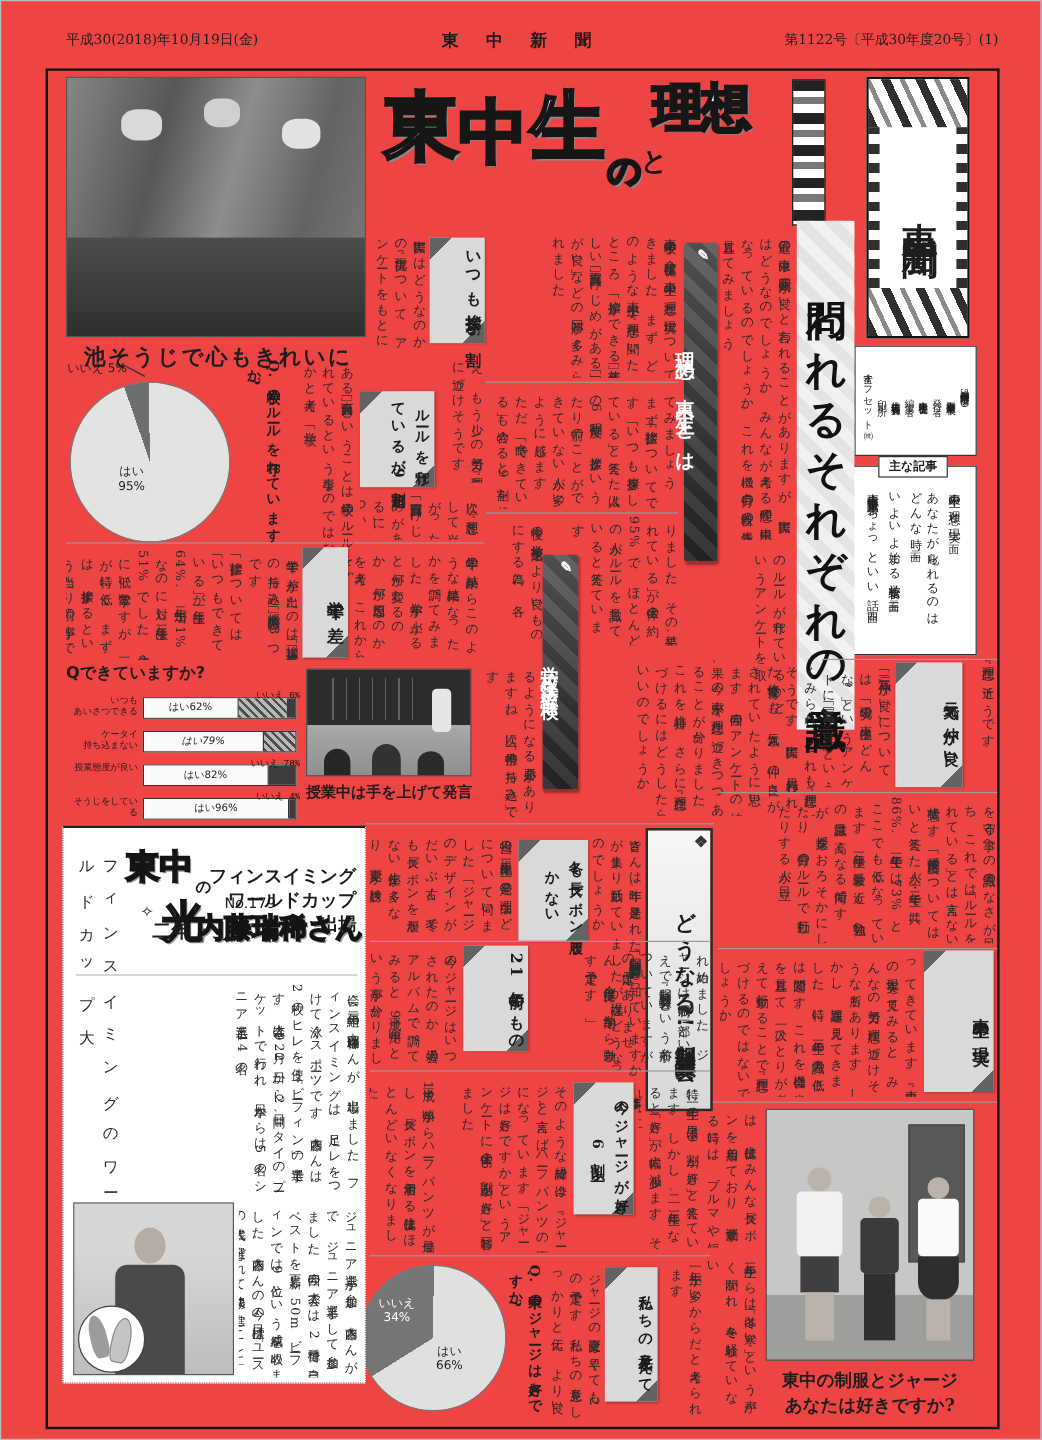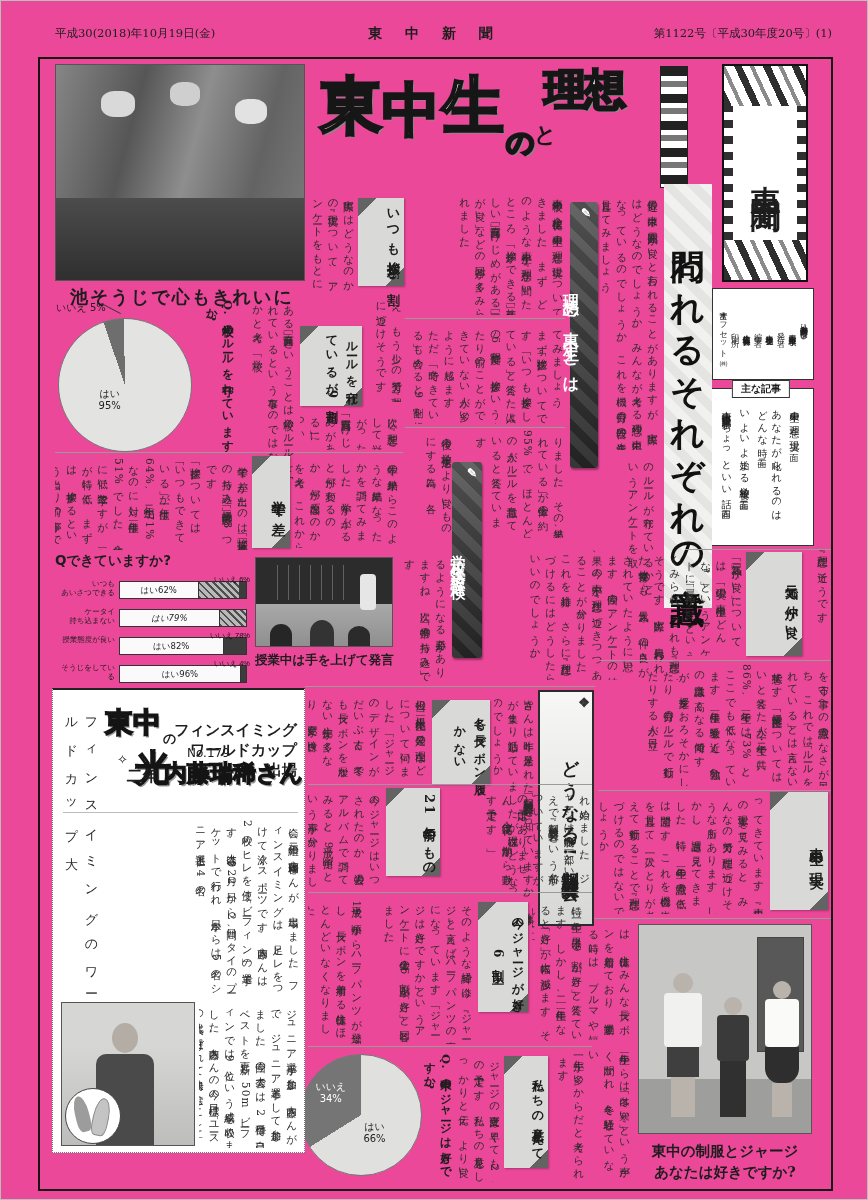--- a/index.html
+++ b/index.html
@@ -1,16 +1,16 @@
 <!DOCTYPE html>
 <html><head>
 <meta charset="utf-8">
 <style>
   html,body{margin:0;padding:0;background:#e8e8e6;}
-  #page{position:relative;width:868px;height:1200px;background:#ec4899;overflow:hidden;
+  #page{position:relative;width:868px;height:1200px;background:#ef4444;overflow:hidden;
         font-family:"DejaVu Serif","Liberation Serif",serif;color:#1d1d1d;box-shadow:inset 0 0 0 1px #bdbdbd;}
   .abs{position:absolute;}
   .vtext{writing-mode:vertical-rl;text-orientation:mixed;font-size:10.5px;line-height:15.5px;
          letter-spacing:1.2px;overflow:hidden;color:#2a2a2a;}
   .frame{border:2px solid #151515;}
   .hrule{height:1px;background:#9a9a9a;}
   .photo{border:1px solid #555;box-sizing:border-box;}
   .cap{font-weight:bold;}
   
   .big-headline{writing-mode:vertical-rl;font-weight:bold;font-size:34px;line-height:48px;letter-spacing:3px;
@@ -58,21 +58,21 @@
   .q-label{writing-mode:vertical-rl;font-weight:bold;font-size:11.5px;line-height:16px;letter-spacing:1px;}
   .bar-title{font-weight:bold;font-size:13.5px;font-family:"DejaVu Sans","Liberation Sans",sans-serif;}
   .bar-row{position:absolute;left:0;width:100%;height:24px;}
   .bar-lab{position:absolute;left:0;top:2px;width:60px;font-size:7.5px;line-height:8.5px;text-align:right;
       white-space:pre-line;font-family:"DejaVu Sans","Liberation Sans",sans-serif;}
   .bar-track{position:absolute;left:64px;top:3px;width:126px;height:16px;border:1px solid #333;display:flex;background:#fff;}
   .seg-yes{background:#fafafa;border-right:1px solid #333;font-size:8.5px;text-align:center;line-height:16px;
       font-family:"DejaVu Sans","Liberation Sans",sans-serif;overflow:hidden;}
   .seg-mid{background:repeating-linear-gradient(45deg,#4e4e4e 0 2px,#b9b9b9 2px 5px);}
   .seg-no{background:#3c3c3c;}
-  .bar-ann{position:absolute;top:-7px;right:-4px;font-size:7.5px;font-family:Liberation Sans, sans-serif;color:#111;}
+  .bar-ann{position:absolute;top:-7px;right:-4px;font-size:7.5px;font-family:Liberation Mono, monospace;color:#111;}
   
   .seifuku-box{border:2px solid #2b2b2b;background:linear-gradient(180deg,#f7f7f6,#d7d7d5);
       writing-mode:vertical-rl;font-weight:bold;font-size:17.5px;line-height:1;letter-spacing:2px;text-align:center;
       box-sizing:border-box;padding-top:4px;}
   .collar{writing-mode:horizontal-tb;display:block;text-align:center;font-size:13px;color:#333;margin:0 auto 2px;}
   
   .hikari-box{border:1px dotted #777;border-top:2px solid #222;background:#fff;box-sizing:border-box;}
   .outline-txt{color:#fff;-webkit-text-stroke:1.6px #141414;font-weight:bold;text-shadow:1.5px 1.5px 0 #9a9a9a;}
   .fig{position:absolute;}
   .fig div{margin:0 auto;}

